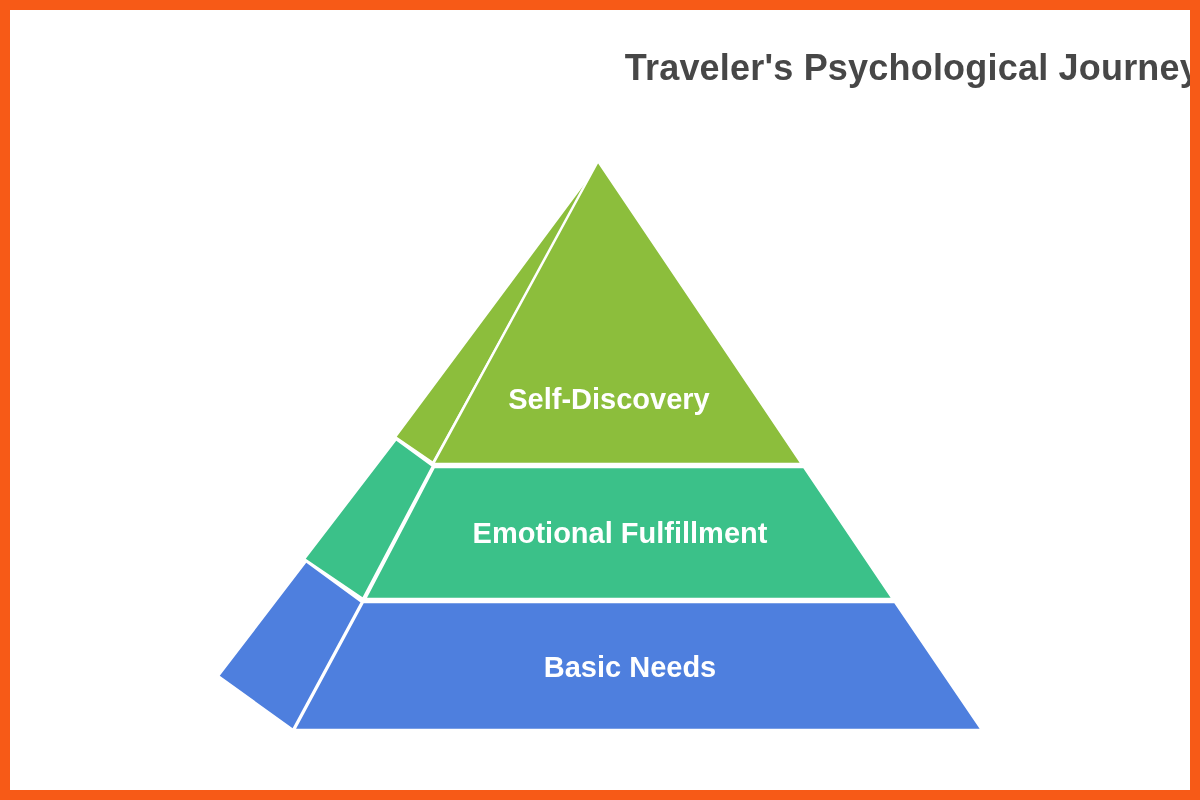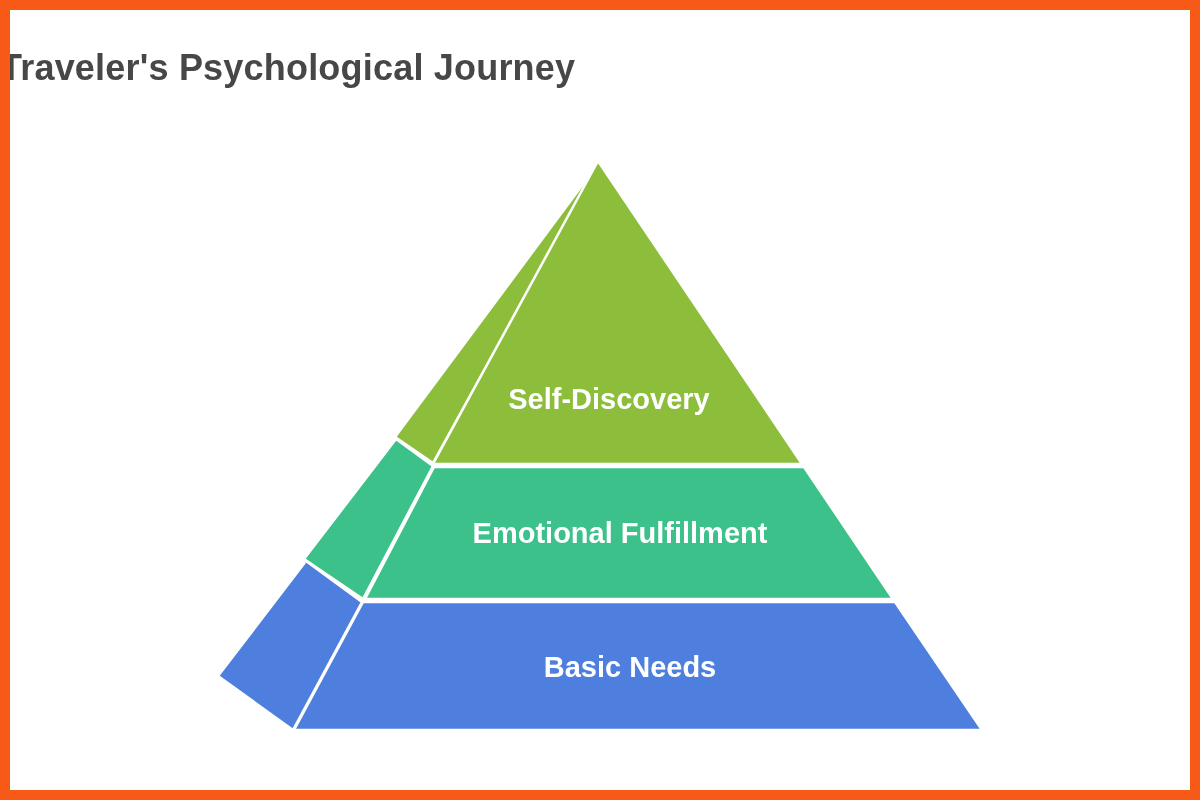--- a/index.html
+++ b/index.html
@@ -20,21 +20,21 @@
     border: 10px solid #F75A17;
     z-index: 5;
     pointer-events: none;
   }
   .chart-title {
     position: absolute;
     top: 47px;
     left: 0;
     width: 100%;
     margin: 0;
-    text-align: left;
+    text-align: right;
     font-size: 36px;
     font-weight: 700;
     color: #474747;
     letter-spacing: 0.2px;
     z-index: 2;
   }
   svg.pyramid {
     position: absolute;
     inset: 0;
     z-index: 1;

